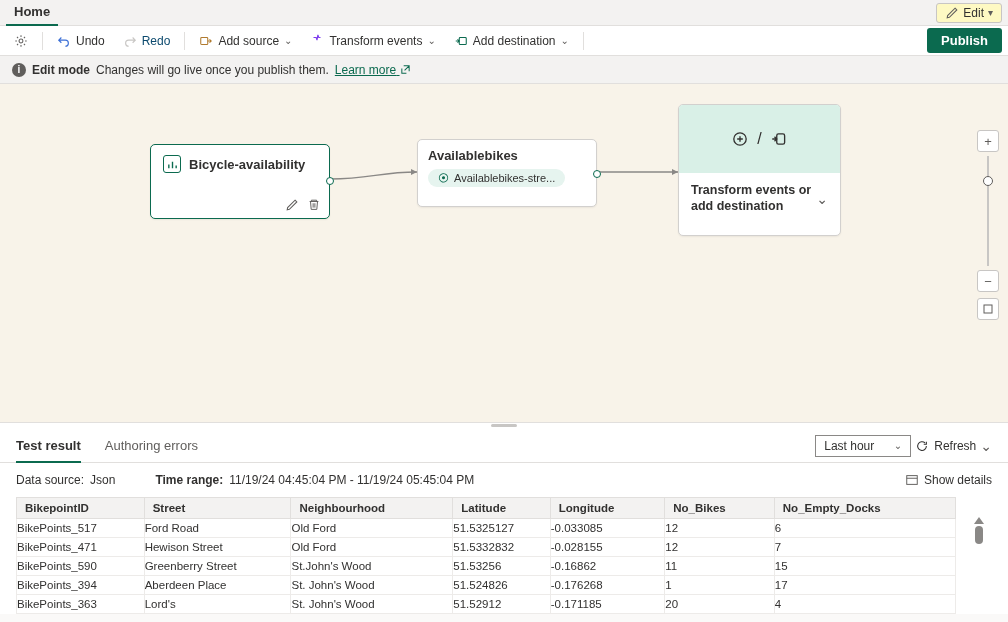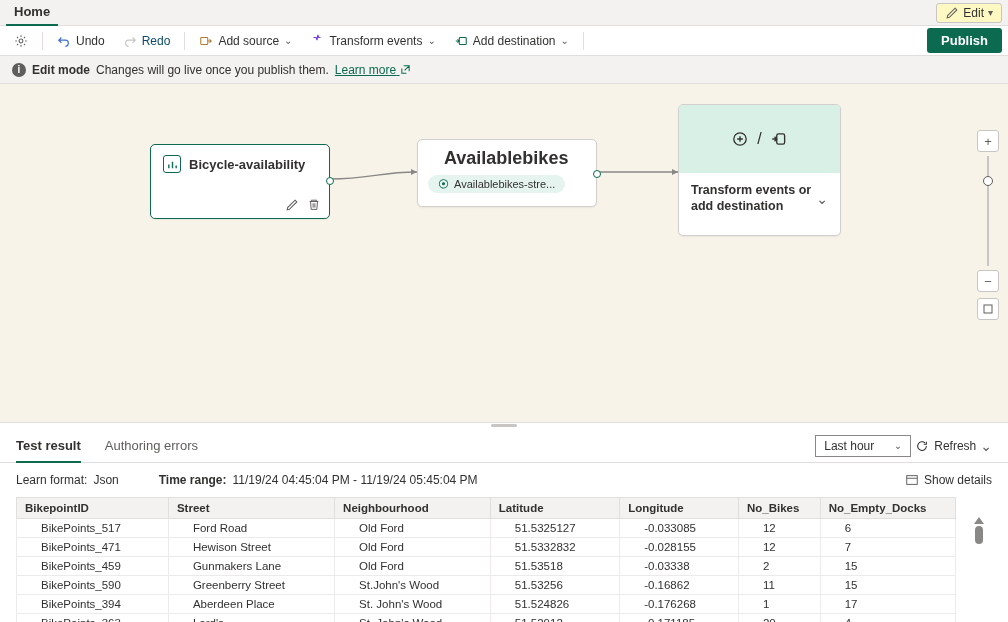--- a/index.html
+++ b/index.html
@@ -153,21 +153,21 @@
   }
 
   .node-mid {
     left: 417px;
     top: 55px;
     width: 180px;
     height: 68px;
     border: 1px solid #d2d0ce;
     padding: 8px 10px;
   }
-  .node-mid .title { font-size: 18px; font-weight: 600; margin-bottom: 6px; margin-left: 16px; }
+  .node-mid .title { font-size: 13px; font-weight: 600; margin-bottom: 6px; }
   .chip {
     background: #e6f4ef;
     border-radius: 14px;
     padding: 3px 10px;
     font-size: 11px;
     display: inline-flex;
     align-items: center;
     gap: 5px;
     color: #323130;
   }
@@ -333,21 +333,21 @@
     font-size: 11.5px;
   }
   thead th {
     background: #f3f2f1;
     text-align: left;
     font-weight: 600;
     padding: 4px 8px;
     border: 1px solid #e1dfdd;
   }
   tbody td {
-    padding: 3px 24px;
+    padding: 3px 0;
     border: 1px solid #edebe9;
   }
   .vscroll {
     position: absolute;
     right: 24px;
     top: 20px;
     width: 10px;
     display: flex;
     flex-direction: column;
     align-items: center;
@@ -528,21 +528,21 @@
         <svg class="icon" viewBox="0 0 16 16">
             <path d="M13 8a5 5 0 11-1.5-3.5M13 3v3h-3" fill="none" stroke="#323130" stroke-width="1.2"></path>
           </svg>
         <span>Refresh</span>
       </div>
       <span class="chev" style="font-size:14px">⌄</span>
     </div>
   </div>
 
   <div class="res-meta">
-    <span class="label">Learn format:</span>
+    <span class="label">Data source:</span>
     <span>Json</span>
     <span class="gap"></span>
     <strong>Time range:</strong>
     <span>11/19/24 04:45:04 PM - 11/19/24 05:45:04 PM</span>
     <div class="show-details">
       <svg class="icon" viewBox="0 0 16 16">
           <rect x="2" y="3" width="12" height="10" fill="none" stroke="#605e5c" stroke-width="1.1"></rect>
           <path d="M2 6h12" stroke="#605e5c" stroke-width="1.1"></path>
         </svg>
       <span>Show details</span>
@@ -575,29 +575,20 @@
           <tr>
             <td>BikePoints_471</td>
             <td>Hewison Street</td>
             <td>Old Ford</td>
             <td>51.5332832</td>
             <td>-0.028155</td>
             <td>12</td>
             <td>7</td>
           </tr>
           <tr>
-            <td>BikePoints_459</td>
-            <td>Gunmakers Lane</td>
-            <td>Old Ford</td>
-            <td>51.53518</td>
-            <td>-0.03338</td>
-            <td>2</td>
-            <td>15</td>
-          </tr>
-          <tr>
             <td>BikePoints_590</td>
             <td>Greenberry Street</td>
             <td>St.John's Wood</td>
             <td>51.53256</td>
             <td>-0.16862</td>
             <td>11</td>
             <td>15</td>
           </tr>
           <tr>
             <td>BikePoints_394</td>

